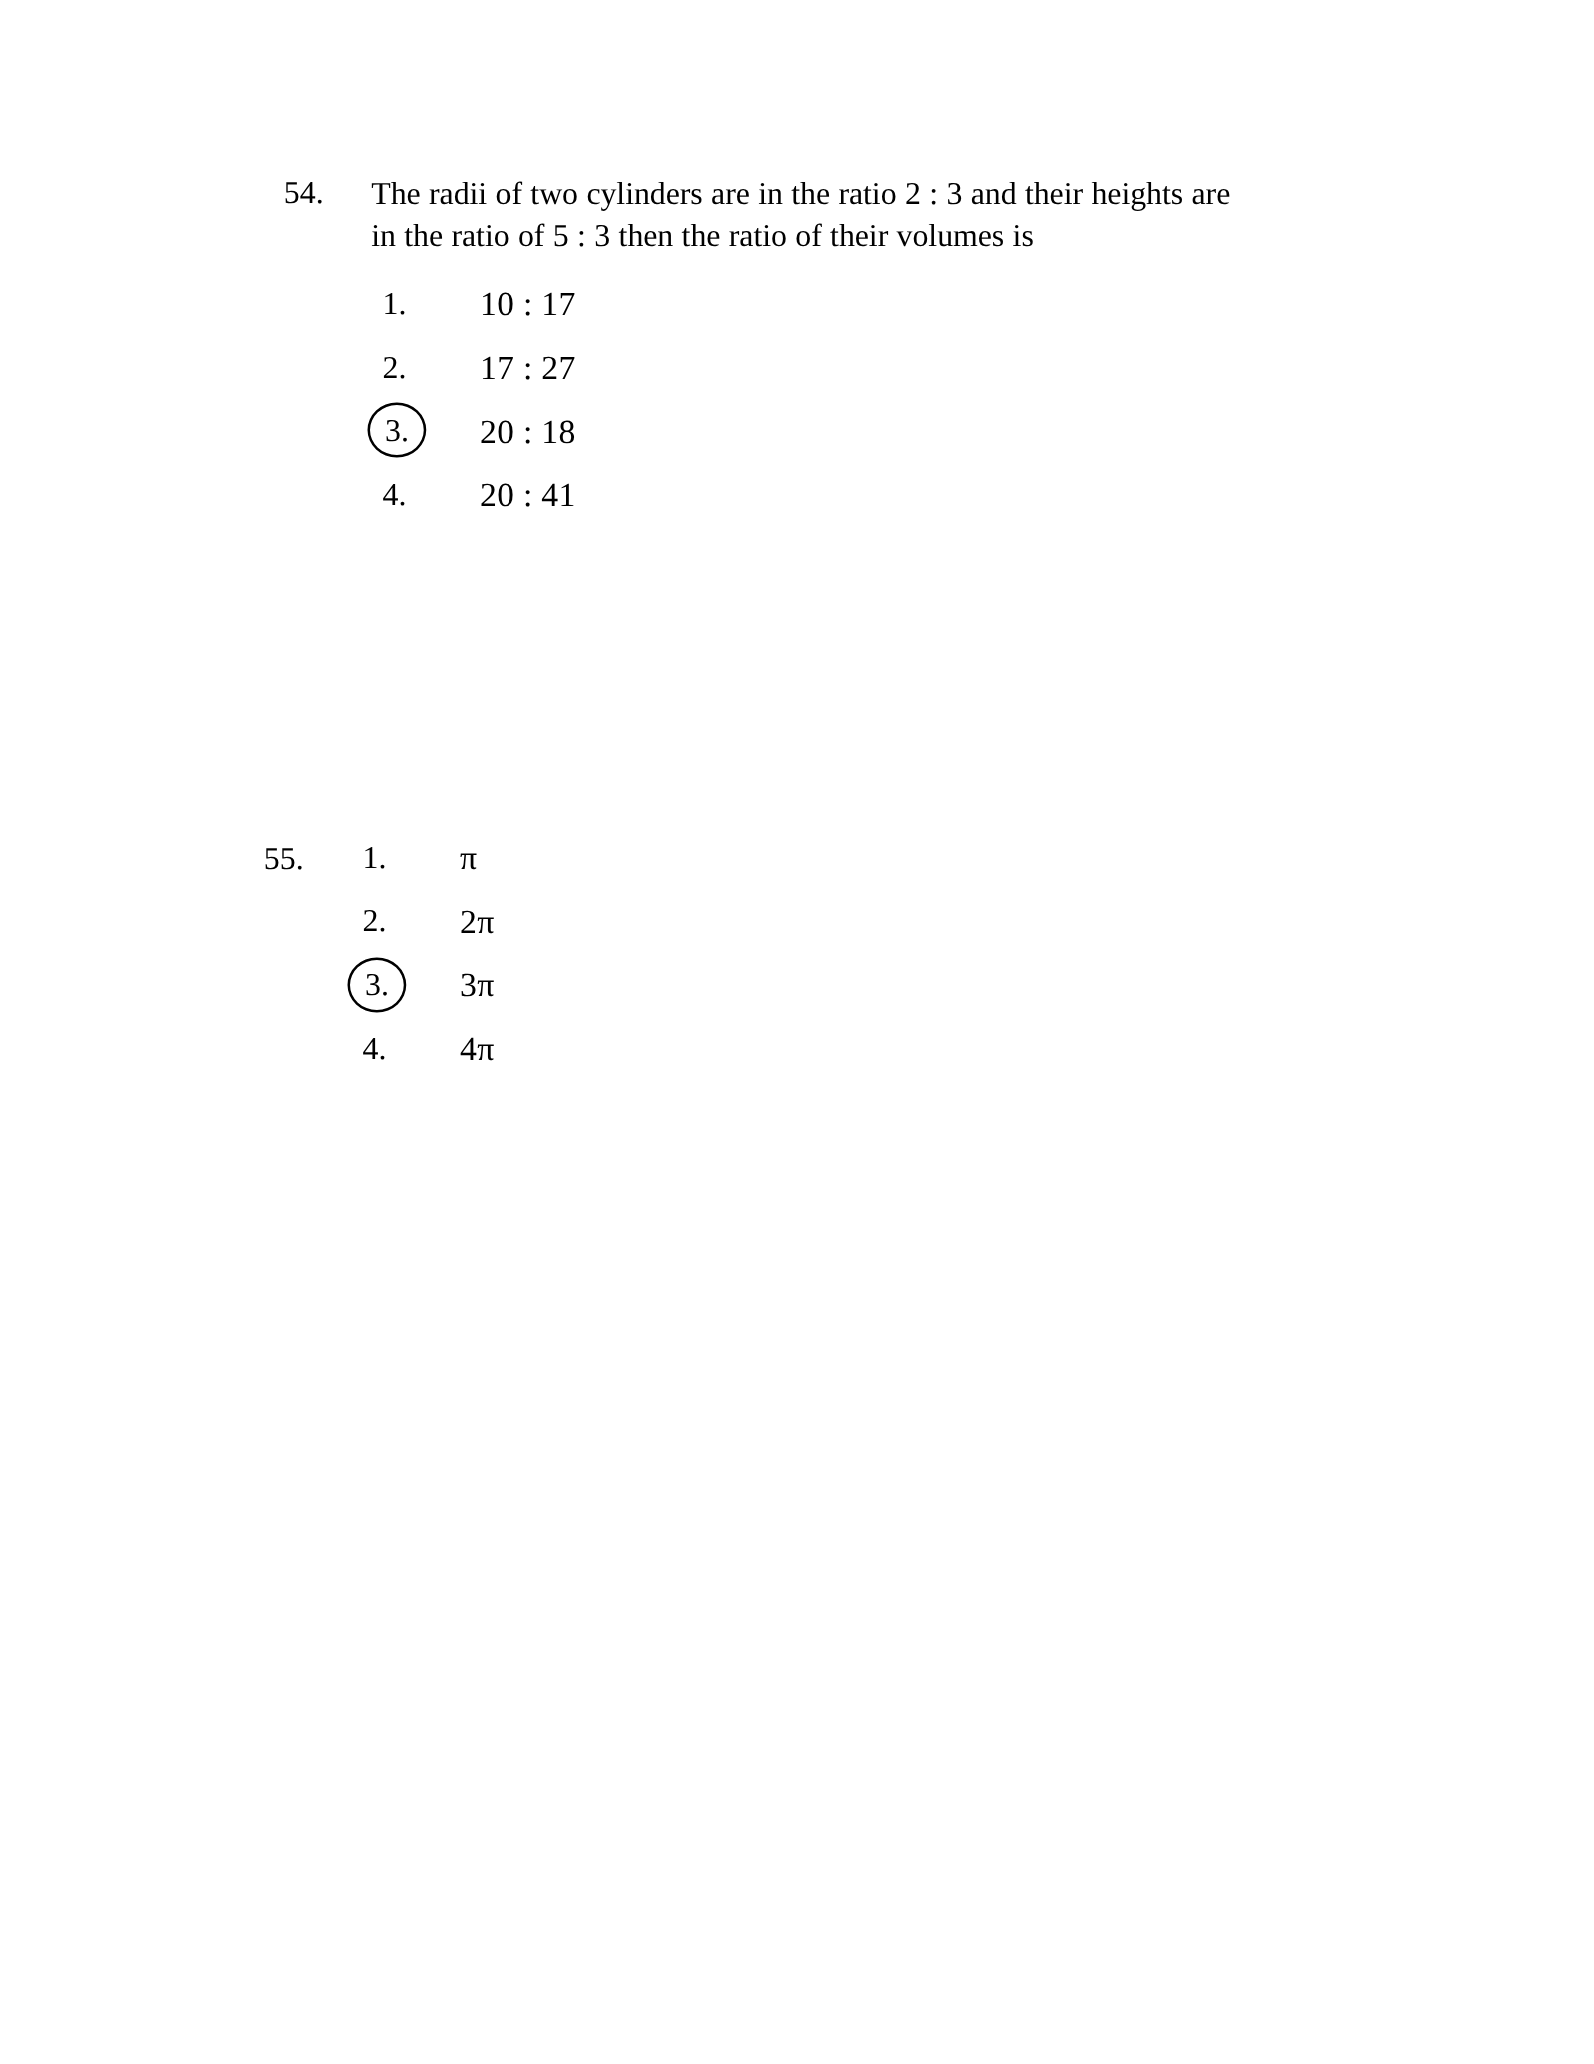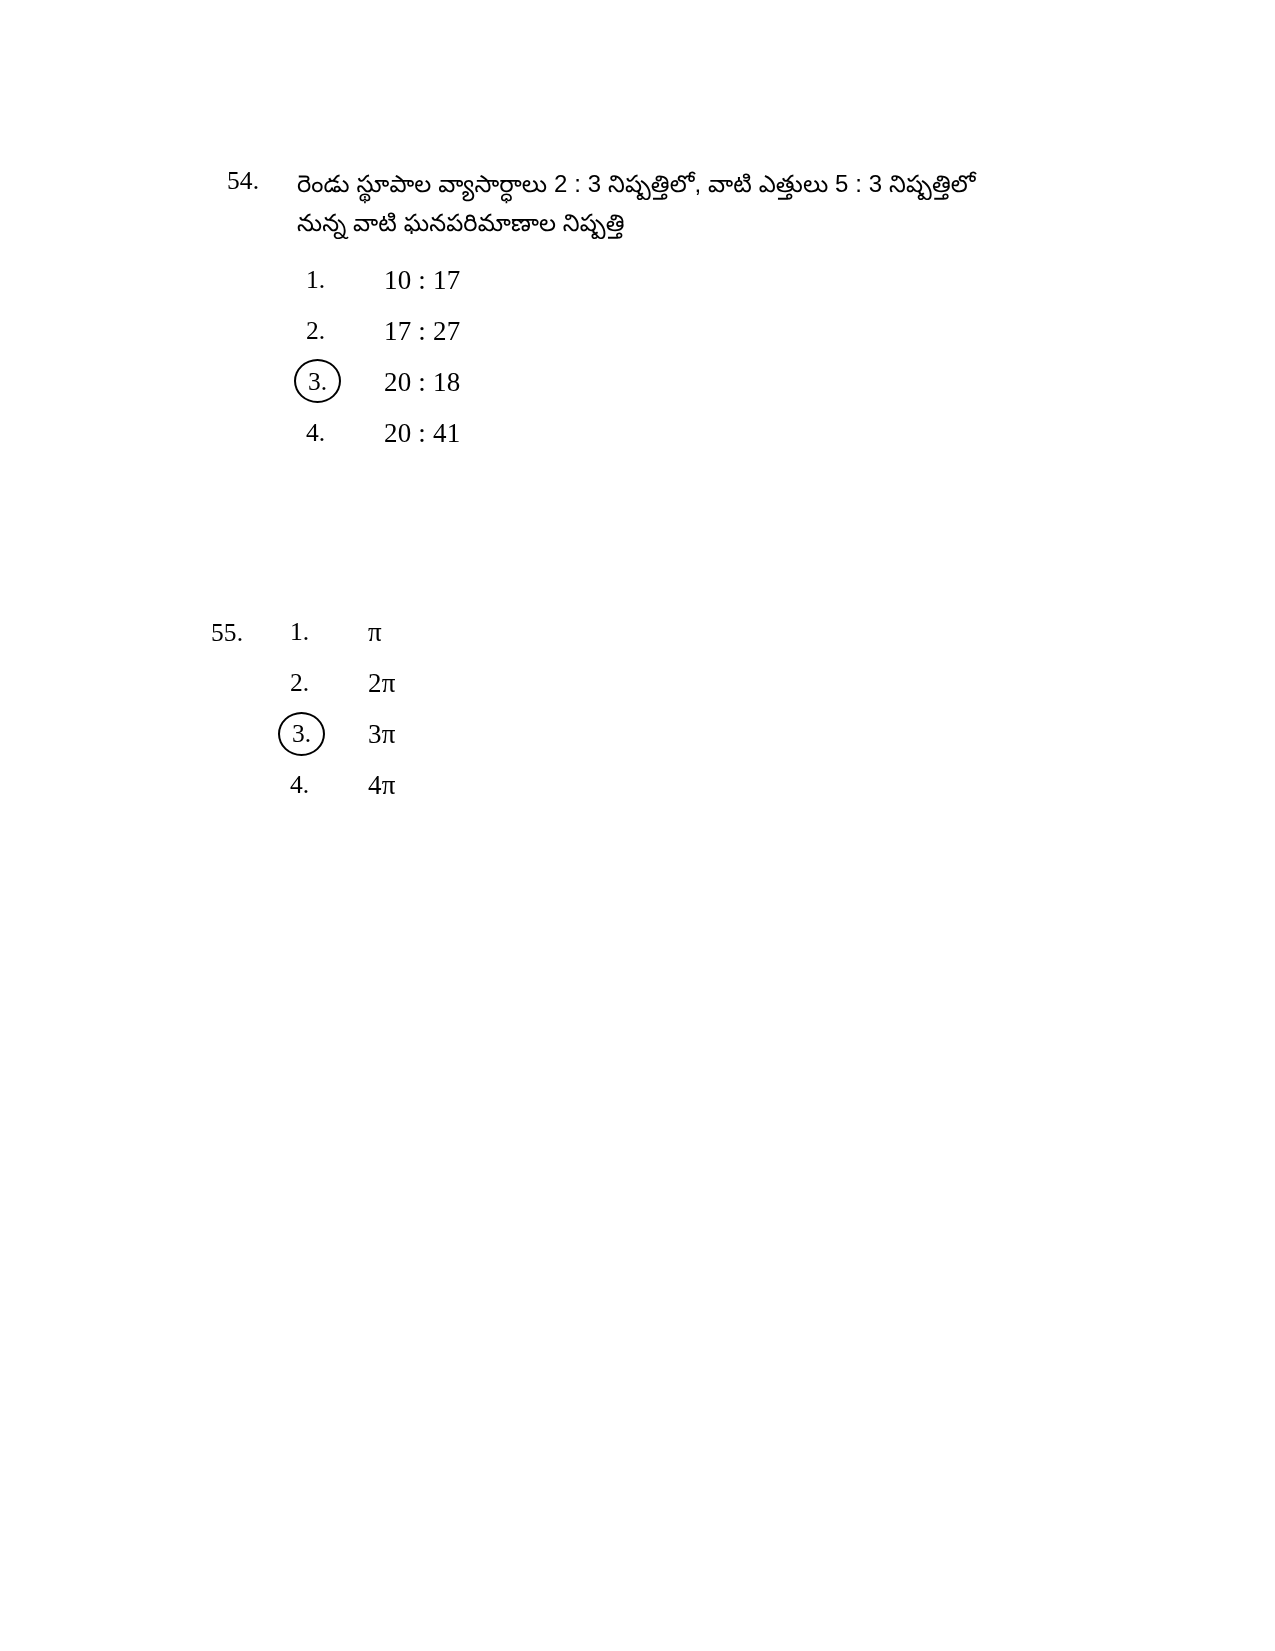--- a/index.html
+++ b/index.html
@@ -116,41 +116,41 @@
     position: absolute;
     left: 78px;
     top: 0;
     font-size: 27px;
     line-height: 1.15;
     letter-spacing: 0.2px;
     white-space: nowrap;
   }
 
   .q54-wrap { position: absolute; left: 16px; top: 138px; width: 1275px; }
-  .q55-wrap { position: absolute; left: 0; top: 587px; width: 1015px; }
+  .q55-wrap { position: absolute; left: 0; top: 641px; width: 1015px; }
   .q54-wrap .options { margin-left: 9px; }
   .q55-wrap .options { margin-left: 9px; }
   .q55-wrap .options { margin-top: 30px; }
 </style>
 </head>
 <body>
 
 <div class="page">
   <div class="content">
 
     <div class="q54-wrap">
       <div class="question">
         <div class="q-num">54.</div>
         <div class="q-body">
 
-
-          <div class="stem-te q54">
-            <div>రెండు స్థూపాల వ్యాసార్ధాలు 2 : 3 నిష్పత్తిలో, వాటి ఎత్తులు 5 : 3 నిష్పత్తిలో</div>
-            <div>నున్న వాటి ఘనపరిమాణాల నిష్పత్తి</div>
+          <div class="stem-en">
+            <div>The radii of two cylinders are in the ratio 2 : 3 and their heights are</div>
+            <div>in the ratio of 5 : 3 then the ratio of their volumes is</div>
           </div>
+
 
           <div class="options">
 
             <div class="opt-row">
               <div class="opt-marker">
                 <span>1.</span>
               </div>
               <div class="opt-text">10 : 17</div>
             </div>
 

